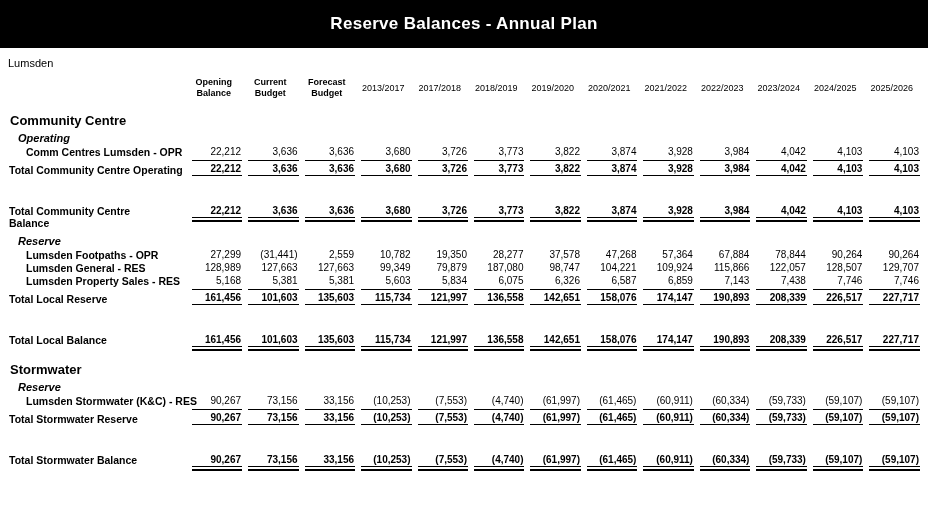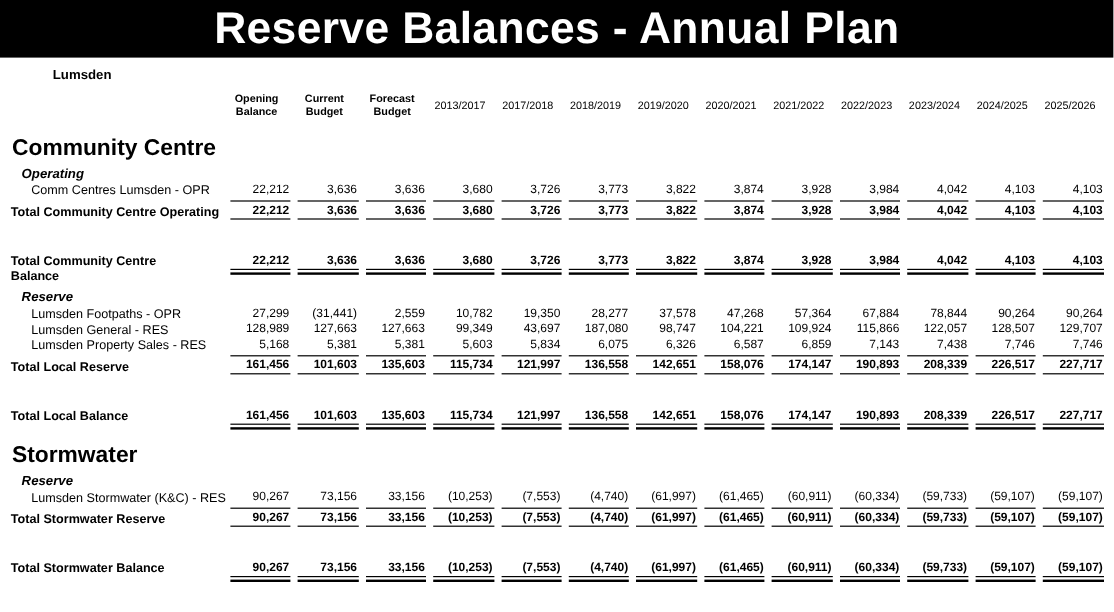--- a/index.html
+++ b/index.html
@@ -6,52 +6,52 @@
   body{
     width:928px;height:510px;overflow:hidden;
     font-family:"Liberation Sans",sans-serif;color:#000;
     position:relative;
   }
   .banner{
     height:48px;background:#000;color:#fff;
     display:flex;align-items:center;justify-content:center;
   }
   .banner .title{
-    font-size:37px;font-weight:bold;letter-spacing:.3px;margin:0;
+    font-size:17px;font-weight:bold;letter-spacing:.3px;margin:0;
   }
   .region{
-    font-size:11px;font-weight:bold;
-    padding:9px 0 0 8px;height:14px;margin-left:36px;
+    font-size:11px;font-weight:normal;
+    padding:9px 0 0 8px;height:14px;
   }
   table{
     border-collapse:collapse;table-layout:fixed;
     margin-left:4px;width:916px;
   }
   col.c-label{width:180px}
   col.c-num{width:56px}
   td,th{padding:0;vertical-align:bottom;}
   
   th.hdr{
     font-size:9px;line-height:11px;font-weight:normal;
     text-align:center;vertical-align:middle;
     padding:6px 1px 7px 1px;white-space:nowrap;
   }
   th.hdr.bold{font-weight:bold;}
   
   td.section{
-    font-size:19px;font-weight:bold;
+    font-size:13px;font-weight:bold;
     padding:7px 0 2px 6px;white-space:nowrap;
   }
   td.subsection{
     font-size:11px;font-weight:bold;font-style:italic;
     padding:2px 0 1px 14px;white-space:nowrap;
   }
   
   td.lbl{font-size:10.5px;line-height:12px;white-space:nowrap;}
-  td.lbl.detail{padding-left:22px;}
+  td.lbl.detail{padding-left:22px;font-weight:bold;}
   td.lbl.subtotal,td.lbl.balance,td.lbl.grandtotal{
     font-weight:bold;padding-left:5px;
   }
   td.lbl.balance,td.lbl.grandtotal{white-space:normal;vertical-align:top;padding-top:1px;}
   
   td.num{font-size:10px;}
   td.num .v{
     margin-left:6px;text-align:right;
     padding:1px 1px 1px 0;white-space:nowrap;
   }
@@ -336,21 +336,21 @@
         <td class="num detail" data-name="value-cell">
           <div class="v">127,663</div>
         </td>
         <td class="num detail" data-name="value-cell">
           <div class="v">127,663</div>
         </td>
         <td class="num detail" data-name="value-cell">
           <div class="v">99,349</div>
         </td>
         <td class="num detail" data-name="value-cell">
-          <div class="v">43,697</div>
+          <div class="v">79,879</div>
         </td>
         <td class="num detail" data-name="value-cell">
           <div class="v">187,080</div>
         </td>
         <td class="num detail" data-name="value-cell">
           <div class="v">98,747</div>
         </td>
         <td class="num detail" data-name="value-cell">
           <div class="v">104,221</div>
         </td>

